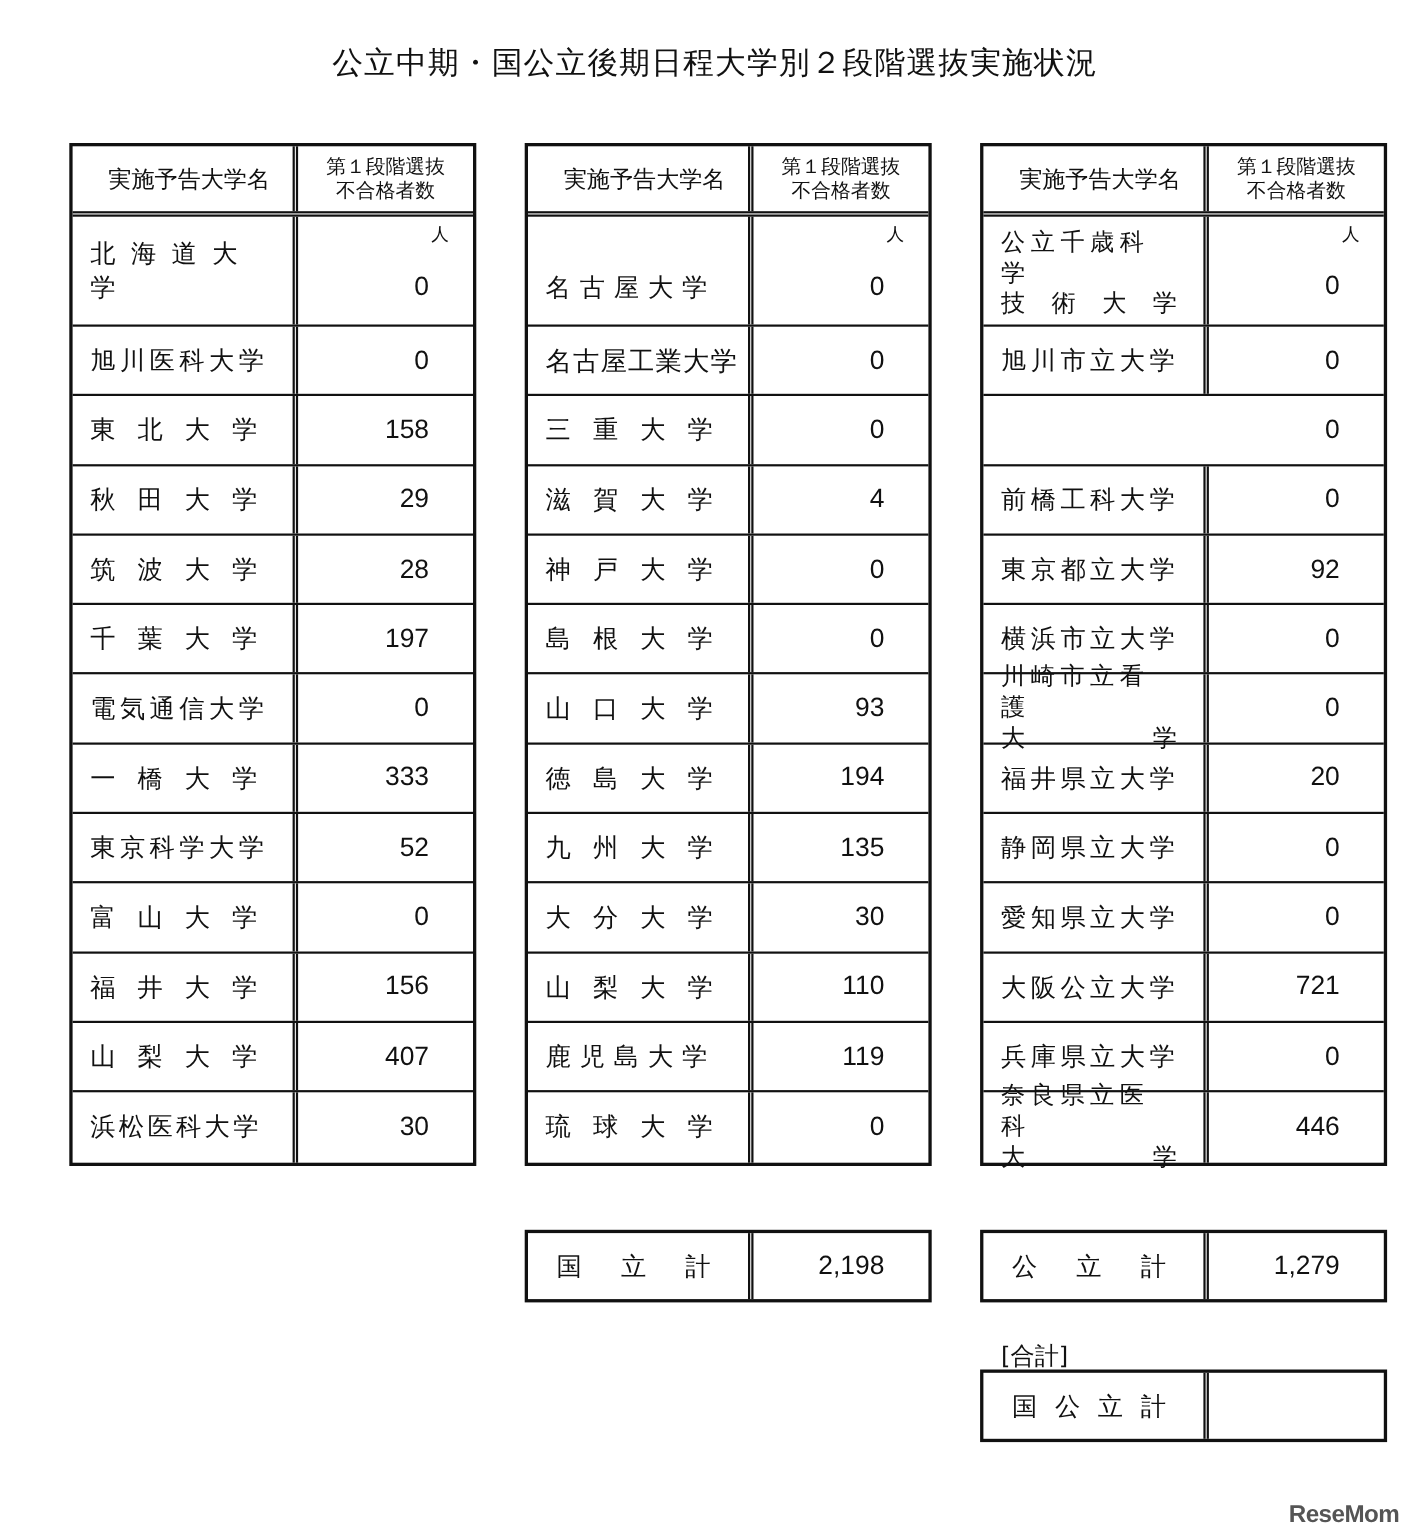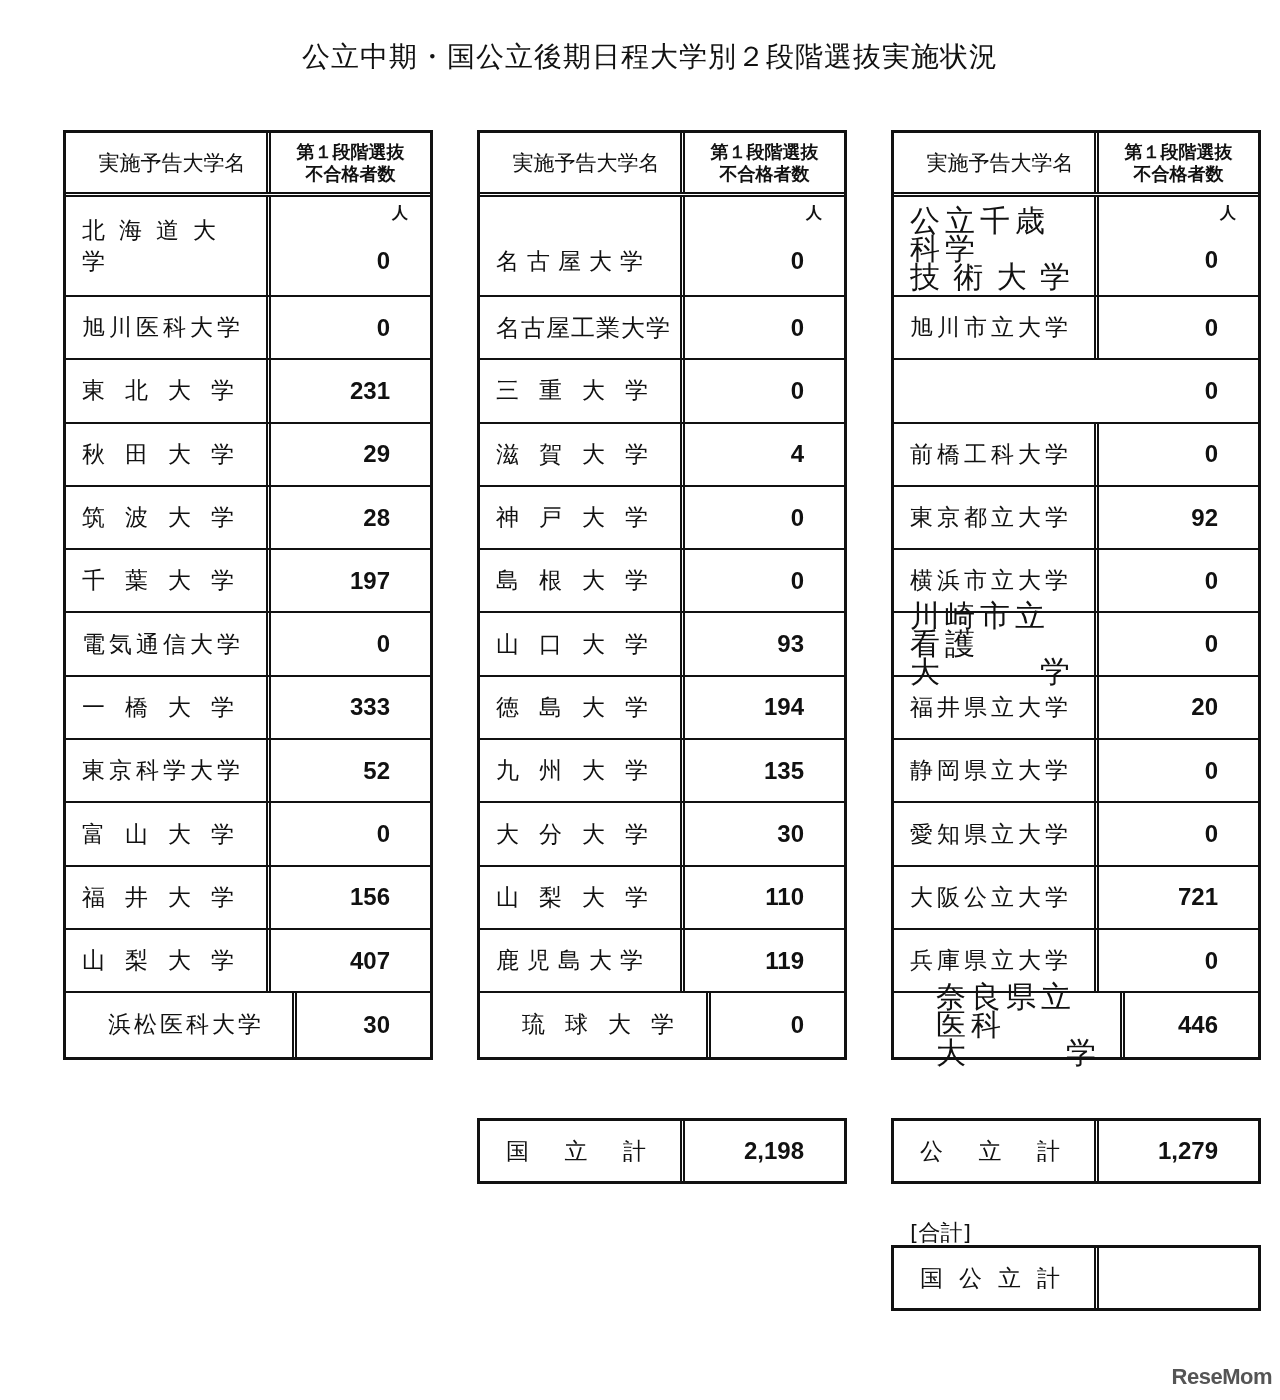--- a/index.html
+++ b/index.html
@@ -1,33 +1,33 @@
 <!DOCTYPE html>
 <html><head>
 <meta charset="utf-8">
 <style>
   html, body { margin: 0; padding: 0; background: #ffffff; }
   body { width: 1280px; height: 1400px; position: relative; font-family: "DejaVu Sans", sans-serif; color: #111; overflow: hidden; }
   .title { position: absolute; left: 0; top: 38px; width: 1300px; text-align: center; font-size: 28px; letter-spacing: 1px; font-weight: normal; }
   .tbl-wrap { position: absolute; top: 130px; width: 370px; border: 3px solid #111; box-sizing: border-box; }
   .row { display: flex; box-sizing: border-box; }
   .cell-name { width: 205px; border-right: 5px double #111; box-sizing: border-box; display: flex; flex-direction: column; justify-content: center; padding-left: 16px; font-size: 23px; }
-  .cell-num { flex: 1; box-sizing: border-box; position: relative; display: flex; align-items: center; justify-content: flex-end; padding-right: 40px; font-size: 24px; font-family: "Liberation Sans", sans-serif; transform-origin: right; font-weight: bold; }
+  .cell-num { flex: 1; box-sizing: border-box; position: relative; display: flex; align-items: center; justify-content: flex-end; padding-right: 40px; font-size: 24px; font-family: "Liberation Sans", sans-serif; transform-origin: right; }
   .header { height: 64px; border-bottom: 5px double #111; }
   .header .cell-name { padding-left: 12px; align-items: center; font-size: 21px; }
   .header .cell-num { justify-content: center; padding-right: 0; font-size: 18px; text-align: center; line-height: 22px; font-family: "DejaVu Sans", sans-serif; }
   .body-row { height: 63.3px; border-bottom: 2px solid #111; }
-  .body-row:last-child { border-bottom: none; margin-left: 26px; }
+  .body-row:last-child { border-bottom: none; }
   .first-row { height: 100px; }
   .first-row .cell-name { justify-content: flex-end; padding-bottom: 18px; }
   .first-row .cell-num { align-items: flex-end; padding-bottom: 20px; }
   .unit { position: absolute; top: 6px; right: 22px; font-size: 16px; font-family: "DejaVu Sans", sans-serif; }
   .spaced { letter-spacing: 14px; }
   .name-line { display: block; }
-  .two-line { font-size: 30px; line-height: 28px; padding-right: 24px; }
+  .two-line { font-size: 22px; line-height: 28px; padding-right: 24px; }
   .two-line .l2 { display: flex; justify-content: space-between; }
   .total-wrap { position: absolute; width: 370px; height: 66px; border: 3px solid #111; box-sizing: border-box; display: flex; }
   .total-wrap .cell-name { padding-left: 26px; justify-content: center; }
   .total-label { font-size: 23px; letter-spacing: 0; display: flex; justify-content: space-between; width: 140px; }
   .total-label4 { font-size: 23px; display: flex; justify-content: space-between; width: 140px; }
   .sum-caption { position: absolute; left: 910px; top: 1218px; font-size: 22px; }
   .watermark { position: absolute; right: 8px; bottom: 10px; font-size: 22px; font-weight: bold; color: #555; font-family: "Liberation Sans", sans-serif; letter-spacing: -0.5px; }
 </style>
 </head>
 <body>
@@ -48,21 +48,21 @@
           <span class="unit">人</span>
           <span>0</span>
         </div>
       </div>
     <div class="row body-row">
         <div class="cell-name" style="letter-spacing:4px">旭川医科大学</div>
         <div class="cell-num">0</div>
       </div>
     <div class="row body-row">
         <div class="cell-name spaced" style="letter-spacing:20px">東北大学</div>
-        <div class="cell-num">231</div>
+        <div class="cell-num">158</div>
       </div>
     <div class="row body-row">
         <div class="cell-name spaced" style="letter-spacing:20px">秋田大学</div>
         <div class="cell-num">29</div>
       </div>
     <div class="row body-row">
         <div class="cell-name spaced" style="letter-spacing:20px">筑波大学</div>
         <div class="cell-num">28</div>
       </div>
     <div class="row body-row">

